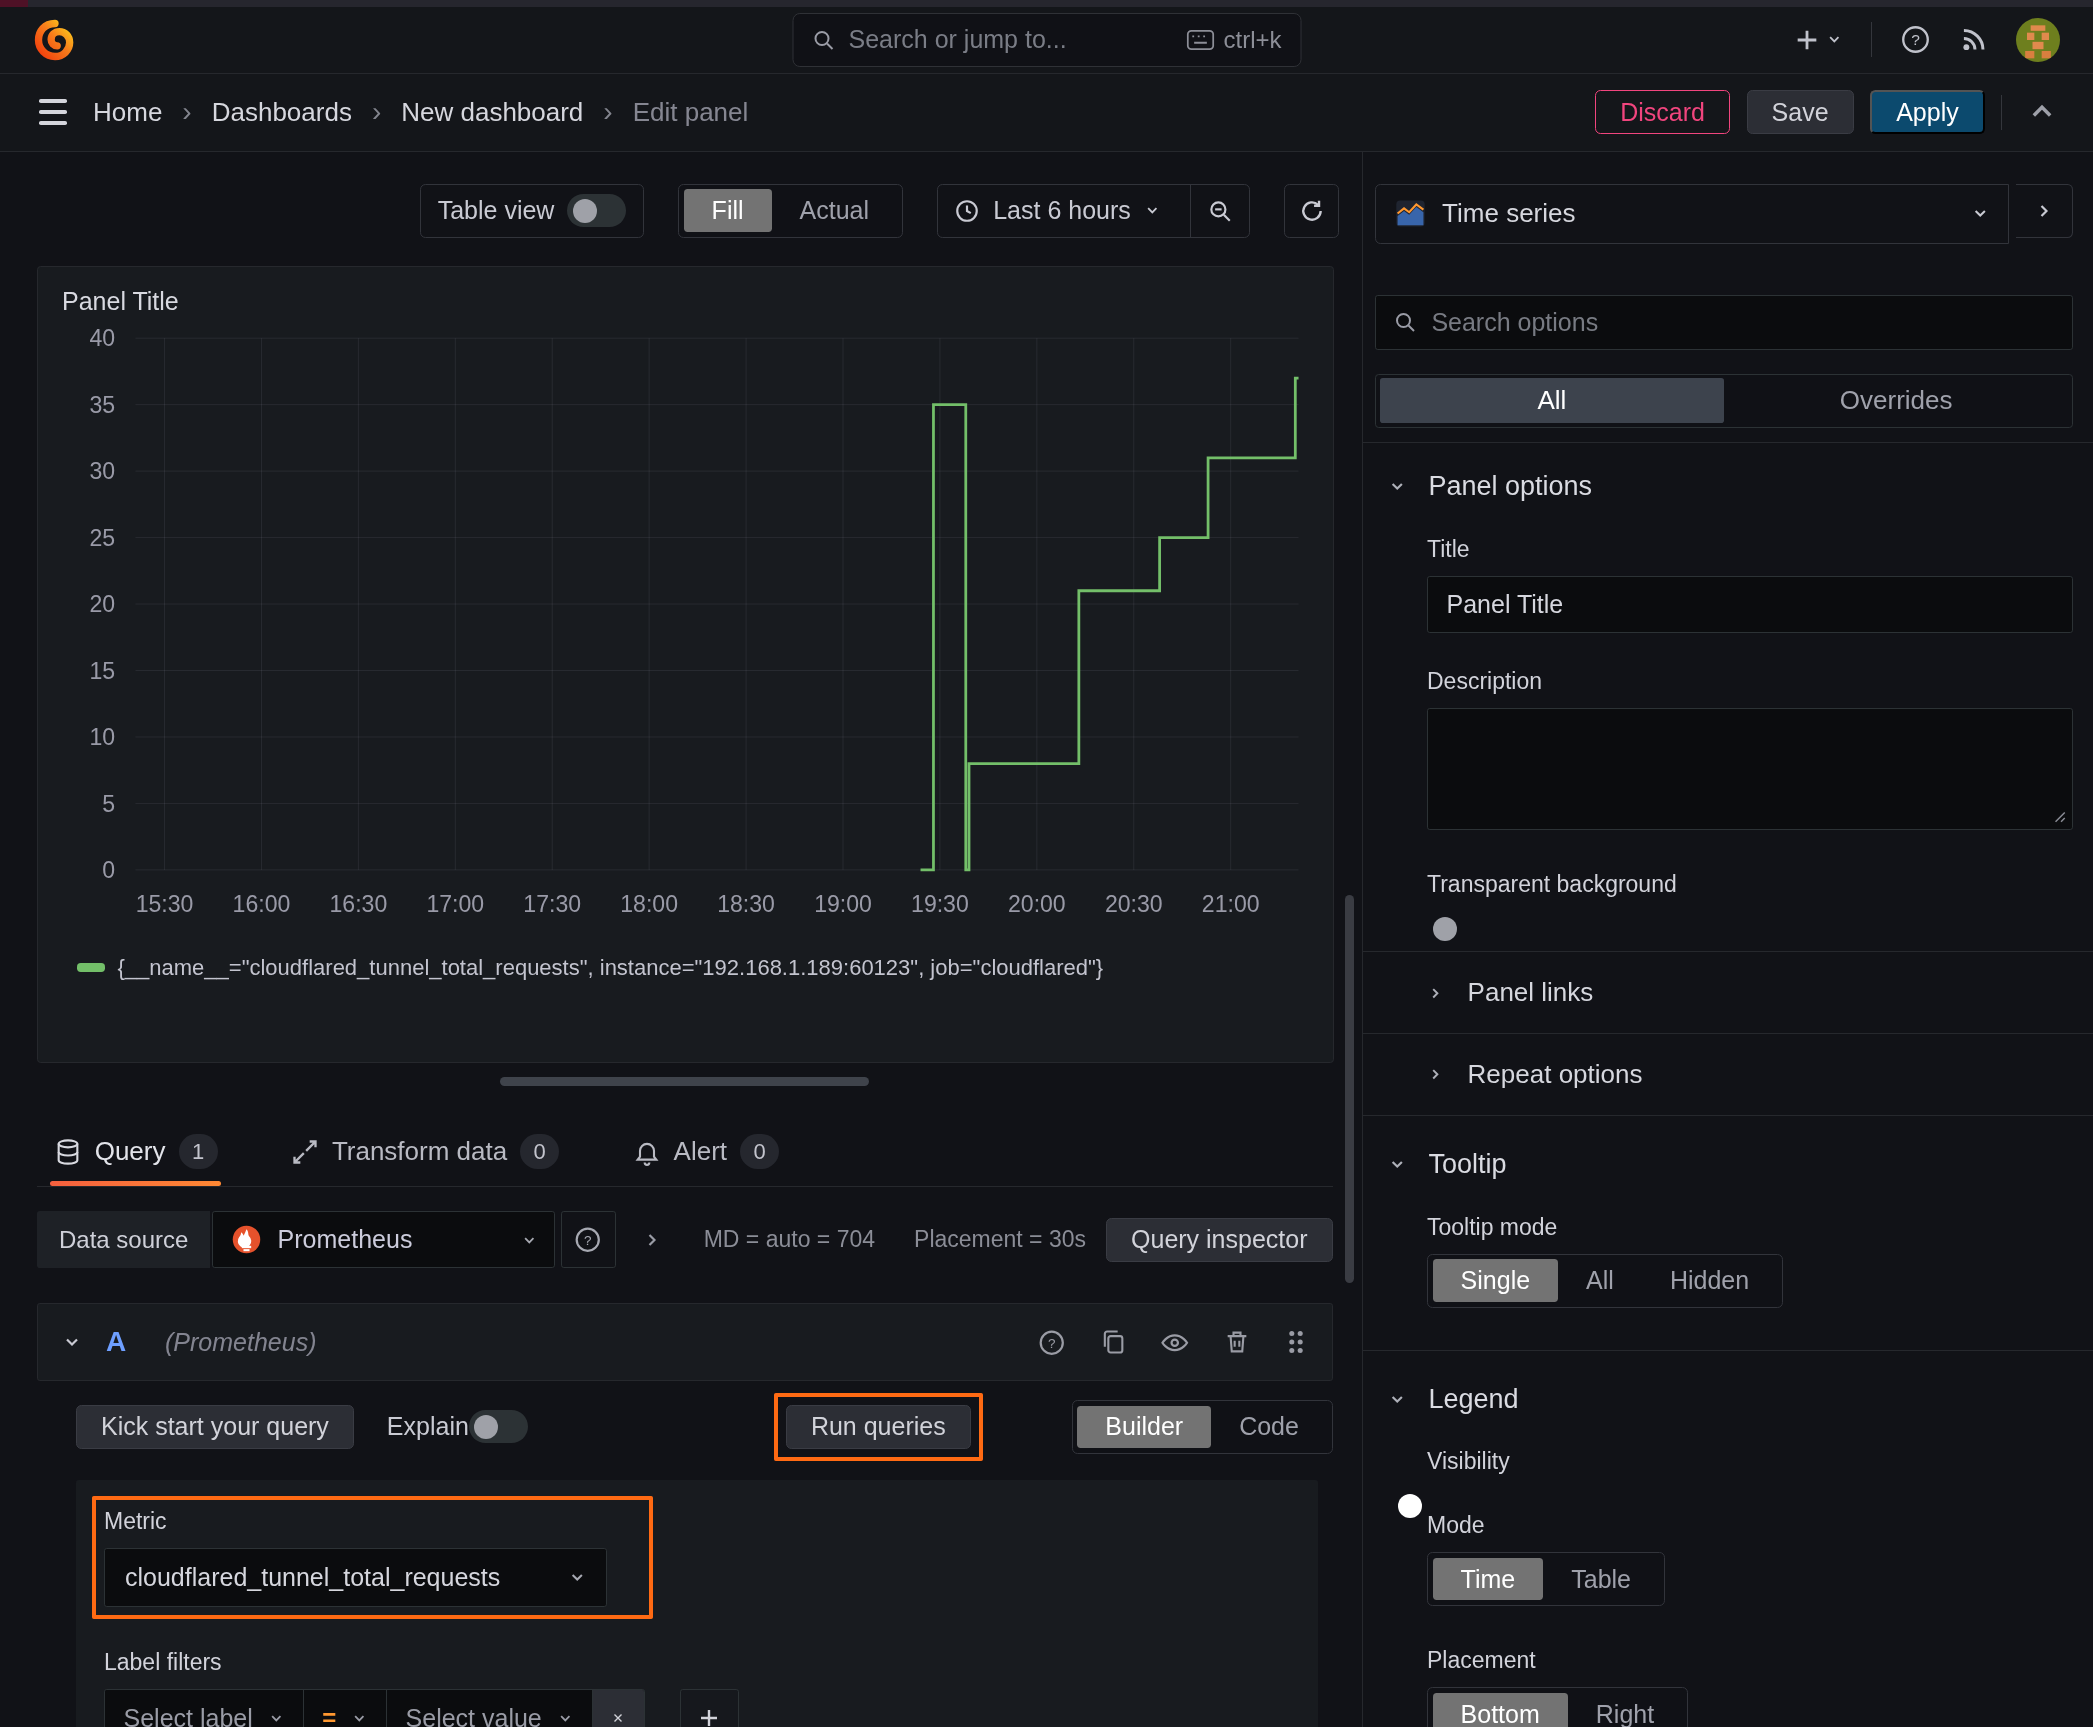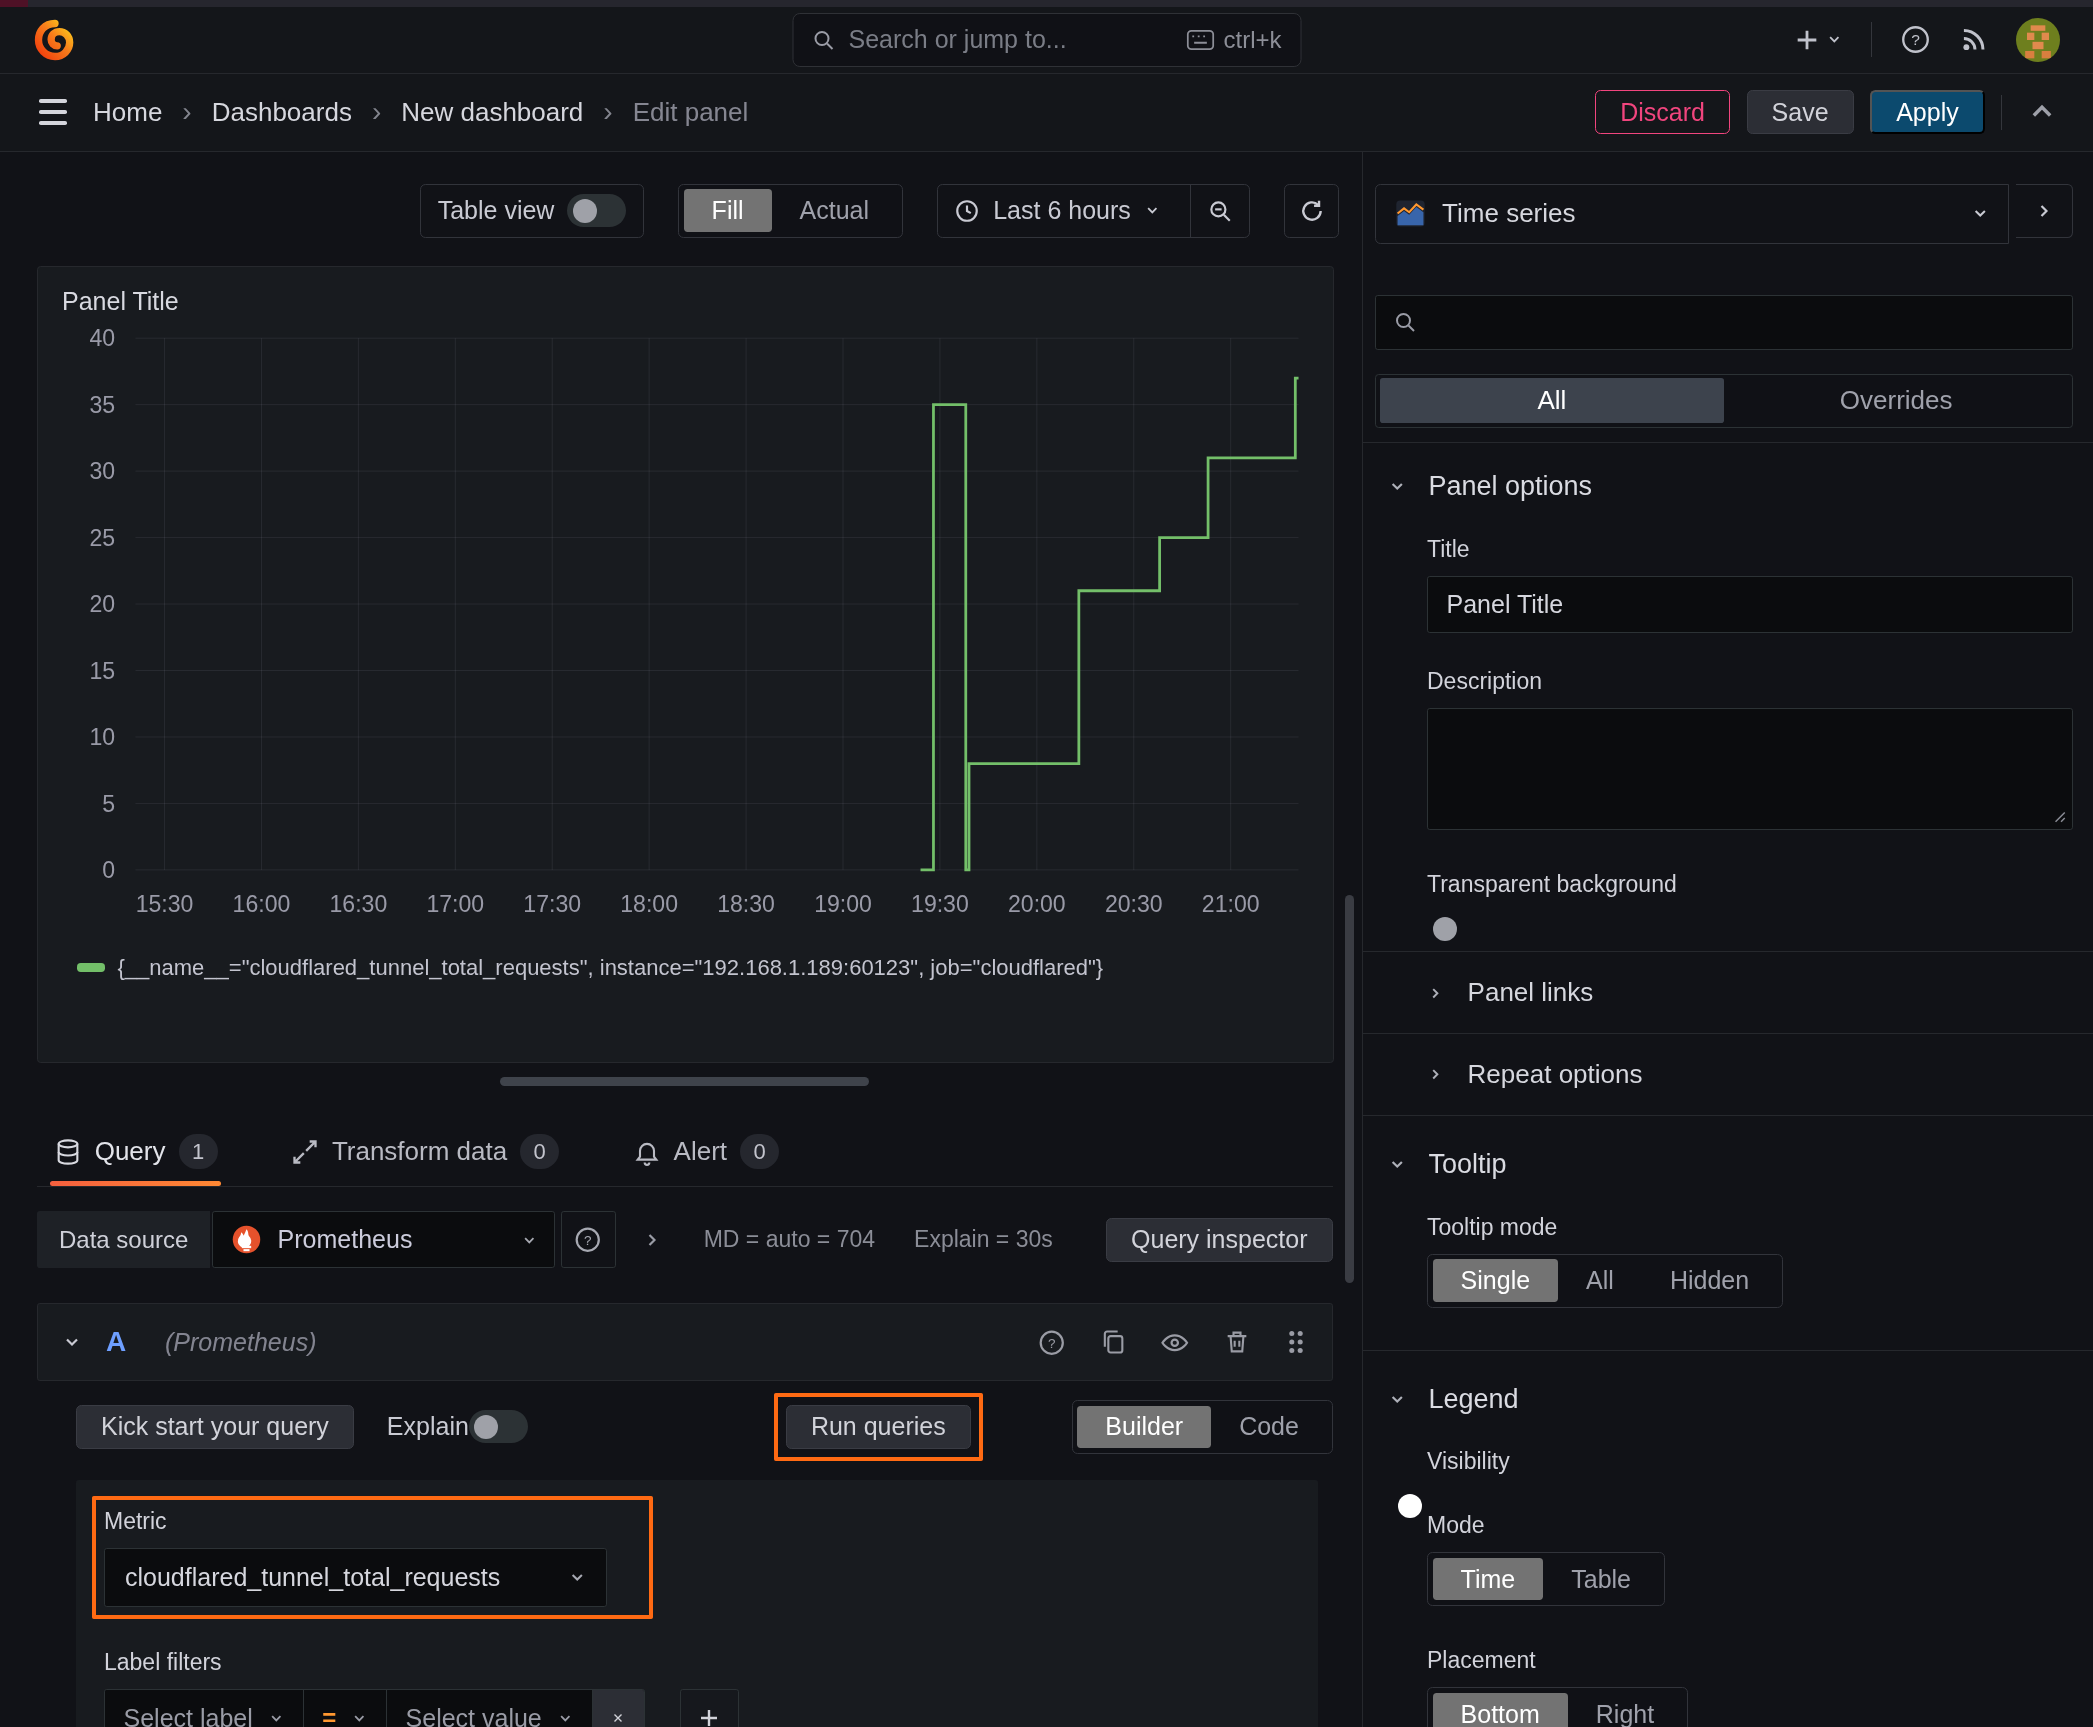--- a/index.html
+++ b/index.html
@@ -418,21 +418,21 @@
         <span class="help-sq">
           <svg width="29.5" height="29.5" viewBox="0 0 24 24" style="font-size:26px">
             <circle cx="12" cy="12" r="9" fill="none" stroke="#a7a9b2" stroke-width="1.8"></circle>
             <text x="12" y="16" text-anchor="middle" font-size="11" fill="#a7a9b2" font-family="inherit">?</text>
           </svg>
         </span>
         <svg width="20" height="20" viewBox="0 0 24 24" style="margin-left:26px">
           <path d="M9 6l6 6-6 6" stroke="#9a9ca6" stroke-width="2.6" fill="none"></path>
         </svg>
         <span class="ds-meta" style="margin-left:42px">MD = auto = 704</span>
-        <span class="ds-meta" style="margin-left:39px">Explain = 30s</span>
+        <span class="ds-meta" style="margin-left:39px">Placement = 30s</span>
         <button class="btn btn-secondary qi-btn">Query inspector</button>
       </div>
 
       <div class="query-head">
         <svg width="20" height="20" viewBox="0 0 24 24">
           <path d="M6 9l6 6 6-6" stroke="#c9cad3" stroke-width="2.6" fill="none"></path>
         </svg>
         <span class="ref-id">A</span>
         <span class="ds-hint">(Prometheus)</span>
         <span class="row-icons">
@@ -561,20 +561,21 @@
             <path d="M9 6l6 6-6 6" stroke="#c9cad3" stroke-width="2.6" fill="none"></path>
           </svg>
         </span>
       </div>
 
       <div class="opt-search">
         <svg width="24" height="24" viewBox="0 0 24 24">
           <circle cx="10.5" cy="10.5" r="6.5" fill="none" stroke="#9a9ca6" stroke-width="2"></circle>
           <line x1="15.5" y1="15.5" x2="21" y2="21" stroke="#9a9ca6" stroke-width="2"></line>
         </svg>
+        <input placeholder="Search options" style="">
       </div>
 
       <div class="all-overrides">
         <span class="ao-opt active">All</span>
         <span class="ao-opt">Overrides</span>
       </div>
 
       <div class="sect-gap"></div>
       <div class="divider"></div>
 

